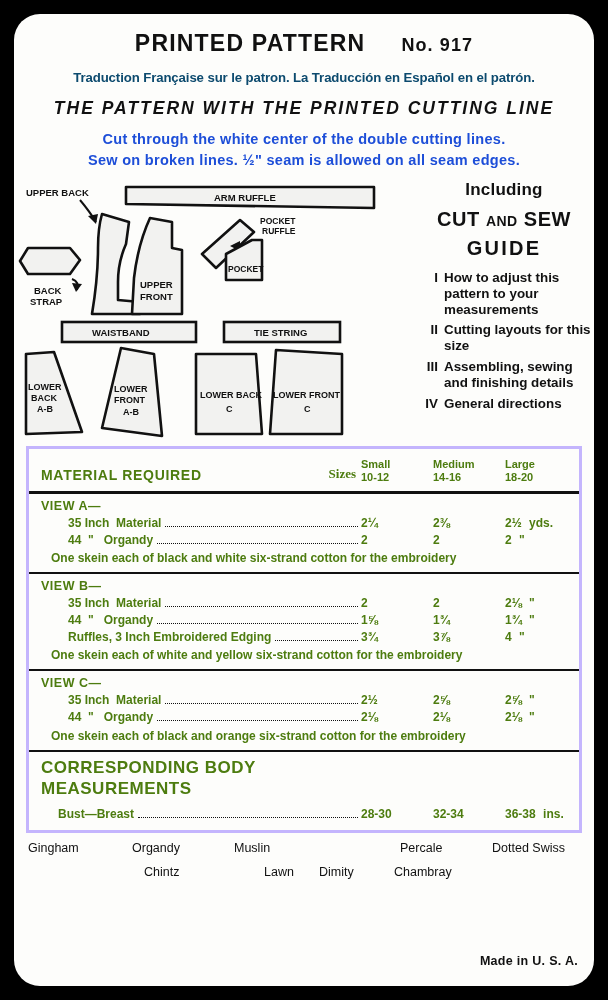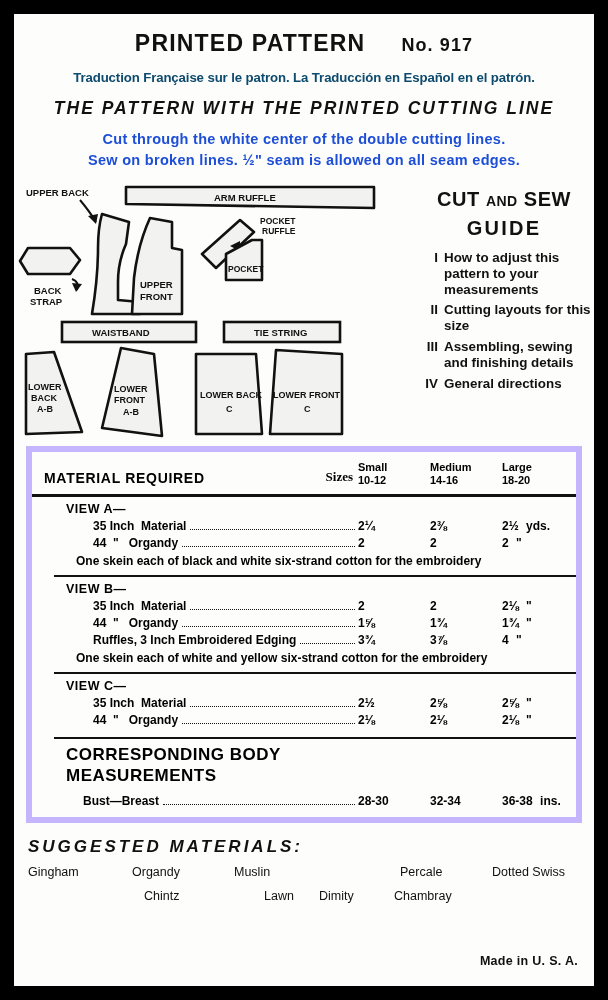--- a/index.html
+++ b/index.html
@@ -14,20 +14,21 @@
     font-family: "Liberation Sans", sans-serif;
   }
   .envelope {
     position: absolute;
     left: 14px;
     top: 14px;
     width: 580px;
     height: 972px;
     background: #fdfdfb;
     overflow: hidden;
+    border-radius: 26px;
   }
 
   
   .hdr-row1 {
     display: flex;
     align-items: baseline;
     justify-content: center;
     gap: 36px;
     margin-top: 16px;
   }
@@ -124,22 +125,22 @@
     min-width: 22px;
     text-align: right;
     padding-right: 6px;
     flex: none;
   }
   .g-txt { flex: 1; }
 
   
   .table {
     margin: 6px 12px 0 12px;
-    border: 6px solid #c4b5fd;
-    color: #000000;
+    border: 3px solid #c4b5fd;
+    color: #4d7c0f;
   }
   .t-head {
     display: flex;
     align-items: flex-end;
     padding: 9px 0 8px 0;
     border-bottom: 3px solid #111;
   }
   .t-head-title {
     flex: 1;
     font-size: 14px;
@@ -159,21 +160,20 @@
     font-size: 11px;
     font-weight: bold;
     text-align: left;
     line-height: 1.15;
   }
   .t-size.last { width: 74px; }
 
   .sect {
     padding: 5px 0 7px 0;
     border-bottom: 2px solid #111;
-    margin-left: 22px;
   }
   .sect.last { border-bottom: none; }
   .sect-title {
     font-size: 12.5px;
     font-weight: bold;
     letter-spacing: 0.5px;
     padding-left: 12px;
     margin-bottom: 2px;
   }
   .row {
@@ -322,20 +322,21 @@
         <text class="lbl" x="186" y="220" font-size="9">LOWER BACK</text>
         <text class="lbl" x="212" y="234" font-size="9">C</text>
 
         <path d="M262,172 L328,176 L328,256 L256,256 Z" fill="#f2f2f0" stroke="#111" stroke-width="2.6" stroke-linejoin="round"></path>
         <text class="lbl" x="259" y="220" font-size="9">LOWER FRONT</text>
         <text class="lbl" x="290" y="234" font-size="9">C</text>
       </svg>
     </div>
 
     <div class="guide">
+      <div class="g-including">Including</div>
       <div class="g-cutsew">
         <span>CUT</span>
         <span class="sm">AND</span>
         <span>SEW</span>
       </div>
       <div class="g-guide">GUIDE</div>
       <div class="g-list">
         <div class="g-item">
           <span class="g-num">I</span>
           <span class="g-txt">How to adjust this pattern to your measurements</span>
@@ -486,41 +487,41 @@
           <span class="r-lead"></span>
         </div>
         <div class="r-val">2⅛</div>
         <div class="r-val">2⅛</div>
         <div class="r-val last">
           <span>2⅛</span>
           <span class="r-unit">"</span>
         </div>
       </div>
 
+      <div class="note">One skein each of black and orange six-strand cotton for the embroidery</div>
     </div>
 
     <div class="sect last">
       <div class="bm-title">CORRESPONDING BODY</div>
       <div class="bm-title">MEASUREMENTS</div>
       <div class="row bm-row">
         <div class="r-label r-labelflex">
           <span>Bust—Breast</span>
           <span class="r-lead"></span>
         </div>
         <div class="r-val">28-30</div>
         <div class="r-val">32-34</div>
         <div class="r-val last">
           <span>36-38</span>
           <span class="r-unit">ins.</span>
         </div>
       </div>
     </div>
   </div>
 
-  <div class="sugg-title">SUGGESTED MATERIALS:</div>
 
   <div class="mat-grid">
     <div class="mat" style="left:14px;  top:0;">Gingham</div>
     <div class="mat" style="left:118px; top:0;">Organdy</div>
     <div class="mat" style="left:220px; top:0;">Muslin</div>
     <div class="mat" style="left:305px; top:0;margin-top:24px;">Dimity</div>
     <div class="mat" style="left:386px; top:0;">Percale</div>
     <div class="mat" style="left:478px; top:0;">Dotted Swiss</div>
     <div class="mat" style="left:130px; top:24px;">Chintz</div>
     <div class="mat" style="left:250px; top:24px;">Lawn</div>

